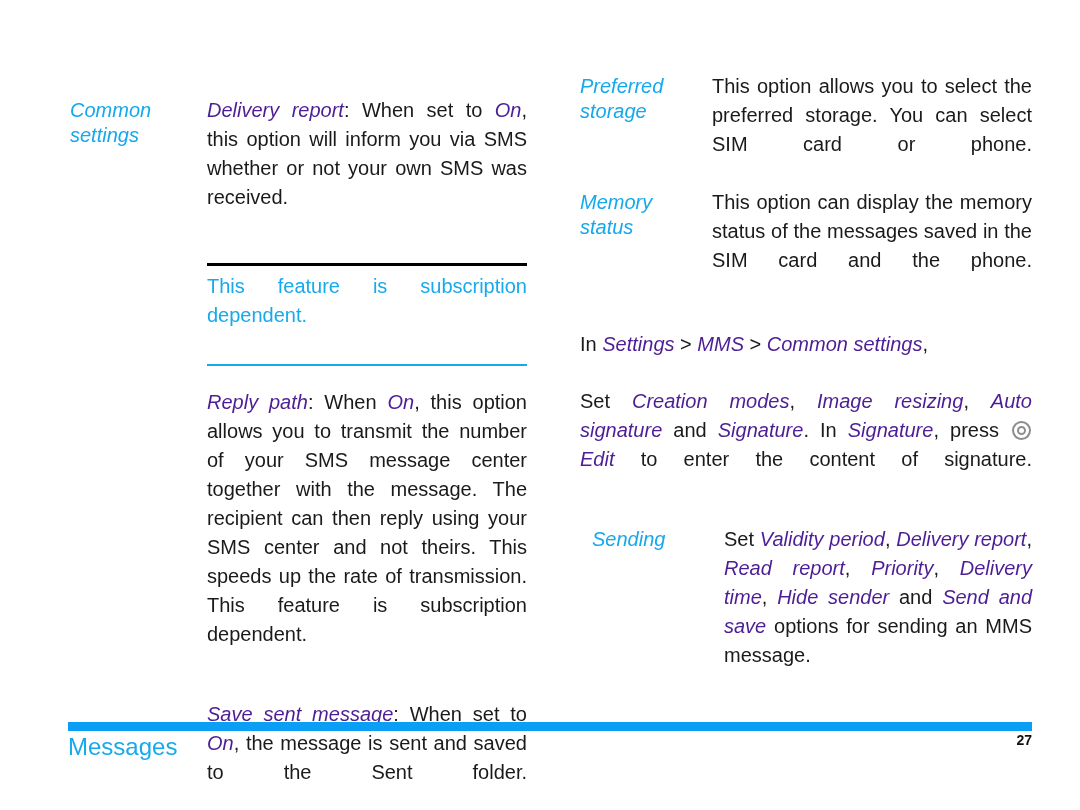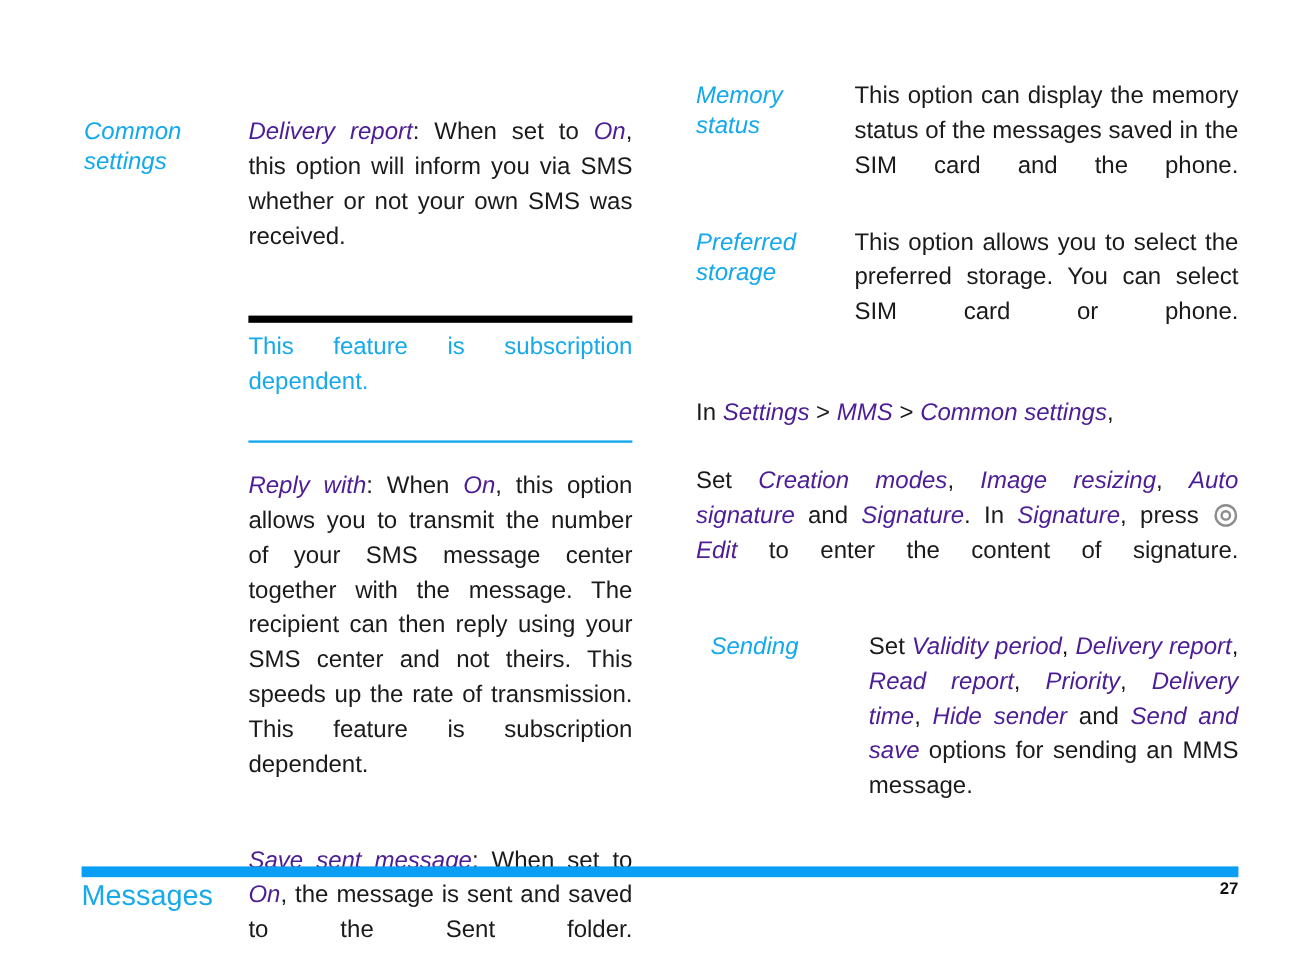--- a/index.html
+++ b/index.html
@@ -68,21 +68,21 @@
   }
 
   em, .it {
     color: #4c1d95;
     font-style: italic;
     font-weight: 400;
   }
 
   
   .note {
-    border-top: 6px solid #000000;
+    border-top: 3px solid #000000;
     border-bottom: 2px solid #17a9ec;
     color: #17a9ec;
     font-size: 20px;
     line-height: 29px;
     text-align: justify;
     padding: 6px 0 5px 0;
     margin: 22px 0 22px 0;
   }
   .note::after {
     content: "";
@@ -160,50 +160,50 @@
         <span class="lbl-line">Common</span>
         <span class="lbl-line">settings</span>
       </div>
 
       <div class="body">
 
         <p class="para"><span class="it">Delivery report</span><span>: When set to </span><span class="it">On</span><span>, this option will inform you via SMS whether or not your own SMS was received.</span></p>
 
         <div class="note">This feature is subscription dependent.</div>
 
-        <p class="para" style="margin-top:0"><span class="it">Reply with</span><span>: When </span><span class="it">On</span><span>, this option allows you to transmit the number of your SMS message center together with the message. The recipient can then reply using your SMS center and not theirs. This speeds up the rate of transmission. This feature is subscription dependent.</span></p>
+        <p class="para" style="margin-top:0"><span class="it">Reply path</span><span>: When </span><span class="it">On</span><span>, this option allows you to transmit the number of your SMS message center together with the message. The recipient can then reply using your SMS center and not theirs. This speeds up the rate of transmission. This feature is subscription dependent.</span></p>
 
         <p class="para"><span class="it">Save sent message</span><span>: When set to </span><span class="it">On</span><span>, the message is sent and saved to the Sent folder.</span></p>
 
       </div>
     </div>
   </div>
 
   <div class="col col-right">
+
+    <div class="row" style="margin-top:6px">
+      <div class="label">
+        <span class="lbl-line">Preferred</span>
+        <span class="lbl-line">storage</span>
+      </div>
+      <div class="body">
+        <p class="para">This option allows you to select the preferred storage. You can select SIM card or phone.</p>
+      </div>
+    </div>
 
     <div class="row">
       <div class="label">
         <span class="lbl-line">Memory</span>
         <span class="lbl-line">status</span>
       </div>
       <div class="body">
         <p class="para">This option can display the memory status of the messages saved in the SIM card and the phone.</p>
       </div>
     </div>
 
-    <div class="row" style="margin-top:6px">
-      <div class="label">
-        <span class="lbl-line">Preferred</span>
-        <span class="lbl-line">storage</span>
-      </div>
-      <div class="body">
-        <p class="para">This option allows you to select the preferred storage. You can select SIM card or phone.</p>
-      </div>
-    </div>
-
     <div class="breadcrumb"><span>In </span><span class="it">Settings</span><span class="sep"> &gt; </span><span class="it">MMS</span><span class="sep"> &gt; </span><span class="it">Common settings</span><span>,</span></div>
 
     <div class="row">
       <div class="body">
         <p class="para"><span>Set </span><span class="it">Creation modes</span><span>, </span><span class="it">Image resizing</span><span>, </span><span class="it">Auto signature</span><span> and </span><span class="it">Signature</span><span>. In </span><span class="it">Signature</span><span>, press </span><span class="navkey"></span><span class="it">Edit</span><span> to enter the content of signature.</span></p>
       </div>
     </div>
 
     <div class="row" style="margin-top:22px">
       <div class="label" style="padding-left:12px">Sending</div>

